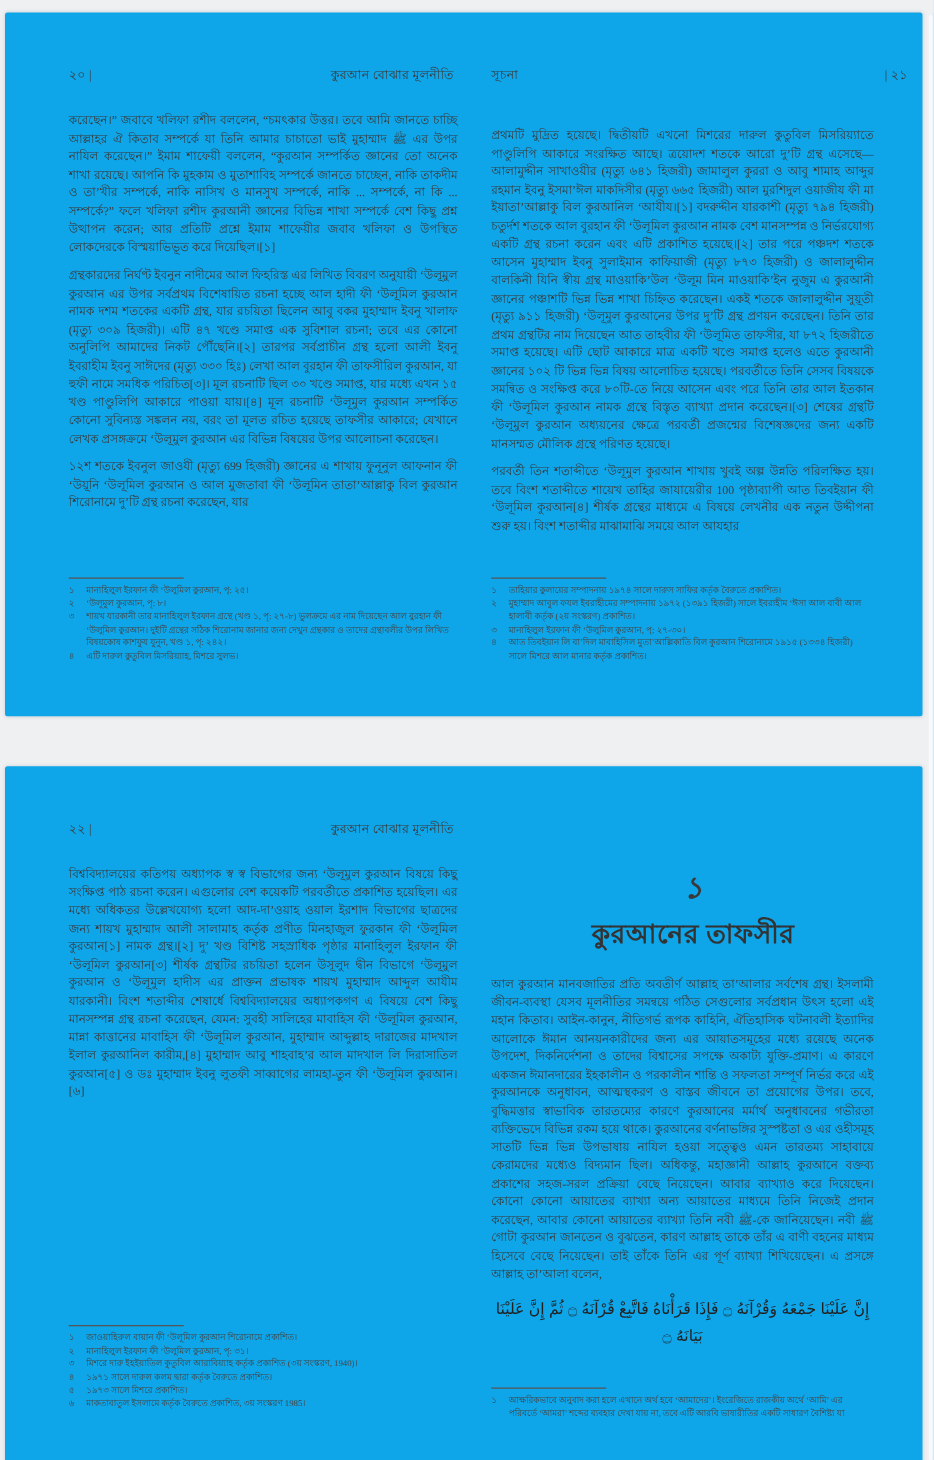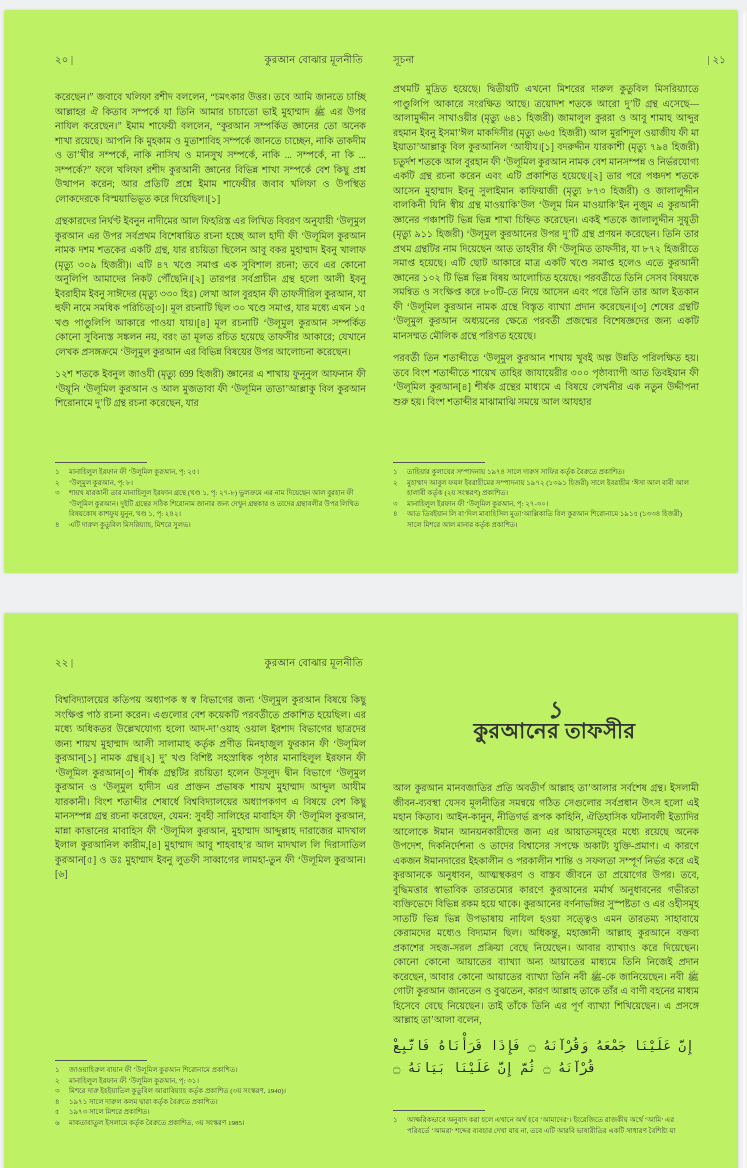--- a/index.html
+++ b/index.html
@@ -9,40 +9,40 @@
     font-family:"Liberation Serif", serif;
     color:#333;
     position:relative;
     overflow:hidden;
   }
   .top-strip { position:absolute; top:0; left:0; width:747px; height:10px; background:#eef0f2; }
   .right-gutter { position:absolute; top:0; right:0; width:9px; height:1168px; background:#eef0f2; }
   .right-sliver { position:absolute; top:12px; right:1px; width:3px; height:1156px; background:#f7f9fa; border-radius:2px; }
 
   .spread {
-    position:absolute; left:4px; width:734px; background:#bef264;
+    position:absolute; left:4px; width:734px; background:#0ea5e9;
     border-radius:2px; box-shadow:0 0 3px rgba(120,130,140,0.25);
   }
   #spread-top    { top:10px;  height:563px; }
   #spread-bottom { top:601px; height:641px;margin-top:12px; }
 
   .page { position:absolute; top:0; height:100%; }
   .page.left  { left:0;    width:367px; }
   .page.right { left:367px; width:367px; }
 
   .page-header {
     position:absolute; top:42px; display:flex; justify-content:space-between;
     font-size:10px; color:#3c3c3c; letter-spacing:0.2px;
   }
   .page.left  .page-header { left:51px; right:8px; }
   .page.right .page-header { left:22px; right:12px;align-items:flex-end; }
 
   .page-body { position:absolute; font-size:9.5px; line-height:14.5px; text-align:justify; color:#3a3a3a; }
   .page.left  .page-body { top:80px; left:51px; width:311px; }
-  .page.right .page-body { top:72px; left:22px; width:306px; }
+  .page.right .page-body { top:92px; left:22px; width:306px; }
   .page-body p + p { margin-top:8px; }
 
   .footnotes {
     position:absolute; font-size:7px; line-height:10.5px; color:#444;
     text-align:left;
   }
   .page.left  .footnotes { left:51px; width:305px; }
   .page.right .footnotes { left:22px; width:300px; }
   .footnotes .rule { width:92px; border-top:1px solid #555; margin-bottom:4px; }
   .footnote { display:flex; }
@@ -53,29 +53,29 @@
   #page22 .footnotes { top:447px; }
   #chapter-page .footnotes { top:497px; }
 
   
   .chapter-number {
     position:absolute; top:78px; left:0; width:100%;
     text-align:center; font-size:24px; font-weight:bold; color:#3a3a3a;
     font-style:italic;
   }
   .chapter-title {
-    position:absolute; top:102px; left:0; width:100%;
+    position:absolute; top:118px; left:0; width:100%;
     text-align:center; font-size:21px; font-weight:bold; color:#333;
     letter-spacing:0.5px;
   }
   #chapter-page .page-body { top:168px; }
 
   .arabic {
-    font-family:Liberation Mono, monospace;
-    direction:rtl; text-align:left;
+    font-family:Liberation Sans, sans-serif;
+    direction:rtl; text-align:center;
     font-size:12.5px; line-height:22px;
     margin-top:10px; color:#222;
   }
   .translation { margin-top:8px; }
 </style>
 </head>
 <body>
 
 <div class="top-strip"></div>
 <div class="right-gutter"></div>
@@ -114,21 +114,21 @@
     </div>
   </div>
 
   <div class="page right" id="page21">
     <div class="page-header">
       <span>সূচনা</span>
       <span>| ২১</span>
     </div>
     <div class="page-body">
       <p>প্রথমটি মুদ্রিত হয়েছে। দ্বিতীয়টি এখনো মিশরের দারুল কুতুবিল মিসরিয়্যাতে পাণ্ডুলিপি আকারে সংরক্ষিত আছে। ত্রয়োদশ শতকে আরো দু’টি গ্রন্থ এসেছে— আলামুদ্দীন সাখাওয়ীর (মৃত্যু ৬৪১ হিজরী) জামালুল কুররা ও আবু শামাহ আব্দুর রহমান ইবনু ইসমা’ঈল মাকদিসীর (মৃত্যু ৬৬৫ হিজরী) আল মুরশিদুল ওয়াজীয ফী মা ইয়াতা’আল্লাকু বিল কুরআনিল ‘আযীয।[১] বদরুদ্দীন যারকাশী (মৃত্যু ৭৯৪ হিজরী) চতুর্দশ শতকে আল বুরহান ফী ‘উলূমিল কুরআন নামক বেশ মানসম্পন্ন ও নির্ভরযোগ্য একটি গ্রন্থ রচনা করেন এবং এটি প্রকাশিত হয়েছে।[২] তার পরে পঞ্চদশ শতকে আসেন মুহাম্মাদ ইবনু সুলাইমান কাফিয়াজী (মৃত্যু ৮৭৩ হিজরী) ও জালালুদ্দীন বালকিনী যিনি স্বীয় গ্রন্থ মাওয়াকি’উল ‘উলূম মিন মাওয়াকি’ইন নুজুম এ কুরআনী জ্ঞানের পঞ্চাশটি ভিন্ন ভিন্ন শাখা চিহ্নিত করেছেন। একই শতকে জালালুদ্দীন সুয়ূতী (মৃত্যু ৯১১ হিজরী) ‘উলূমুল কুরআনের উপর দু’টি গ্রন্থ প্রণয়ন করেছেন। তিনি তার প্রথম গ্রন্থটির নাম দিয়েছেন আত তাহবীর ফী ‘উলূমিত তাফসীর, যা ৮৭২ হিজরীতে সমাপ্ত হয়েছে। এটি ছোট আকারে মাত্র একটি খণ্ডে সমাপ্ত হলেও এতে কুরআনী জ্ঞানের ১০২ টি ভিন্ন ভিন্ন বিষয় আলোচিত হয়েছে। পরবর্তীতে তিনি সেসব বিষয়কে সমন্বিত ও সংক্ষিপ্ত করে ৮০টি-তে নিয়ে আসেন এবং পরে তিনি তার আল ইতকান ফী ‘উলূমিল কুরআন নামক গ্রন্থে বিস্তৃত ব্যাখ্যা প্রদান করেছেন।[৩] শেষের গ্রন্থটি ‘উলূমুল কুরআন অধ্যয়নের ক্ষেত্রে পরবর্তী প্রজন্মের বিশেষজ্ঞদের জন্য একটি মানসম্মত মৌলিক গ্রন্থে পরিণত হয়েছে।</p>
-      <p>পরবর্তী তিন শতাব্দীতে ‘উলূমুল কুরআন শাখায় খুবই অল্প উন্নতি পরিলক্ষিত হয়। তবে বিংশ শতাব্দীতে শায়েখ তাহির জাযায়েরীর ৩০০ পৃষ্ঠাব্যাপী আত তিবইয়ান ফী ‘উলূমিল কুরআন[৪] শীর্ষক গ্রন্থের মাধ্যমে এ বিষয়ে লেখনীর এক নতুন উদ্দীপনা শুরু হয়। বিংশ শতাব্দীর মাঝামাঝি সময়ে আল আযহার</p>
+      <p>পরবর্তী তিন শতাব্দীতে ‘উলূমুল কুরআন শাখায় খুবই অল্প উন্নতি পরিলক্ষিত হয়। তবে বিংশ শতাব্দীতে শায়েখ তাহির জাযায়েরীর 100 পৃষ্ঠাব্যাপী আত তিবইয়ান ফী ‘উলূমিল কুরআন[৪] শীর্ষক গ্রন্থের মাধ্যমে এ বিষয়ে লেখনীর এক নতুন উদ্দীপনা শুরু হয়। বিংশ শতাব্দীর মাঝামাঝি সময়ে আল আযহার</p>
     </div>
     <div class="footnotes">
       <div class="rule"></div>
       <div class="footnote">
         <span class="fn-num">১</span>
         <span class="fn-text">তাহিয়ার কুলায়ের সম্পাদনায় ১৯৭৪ সালে দারুস সাফির কর্তৃক বৈরুতে প্রকাশিত।</span>
       </div>
       <div class="footnote">
         <span class="fn-num">২</span>
         <span class="fn-text">মুহাম্মাদ আবুল ফযল ইবরাহীমের সম্পাদনায় ১৯৭২ (১৩৯১ হিজরী) সালে ইবরাহীম ‘ঈসা আল বাবী আল হালাবী কর্তৃক (২য় সংস্করণ) প্রকাশিত।</span>

